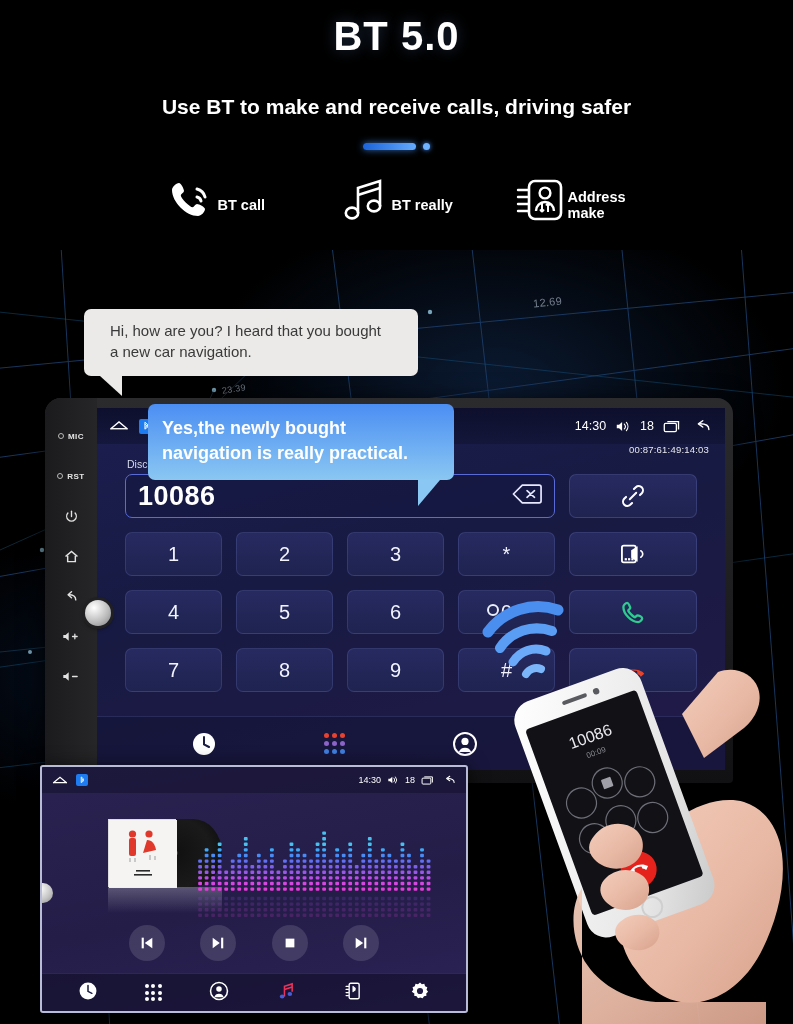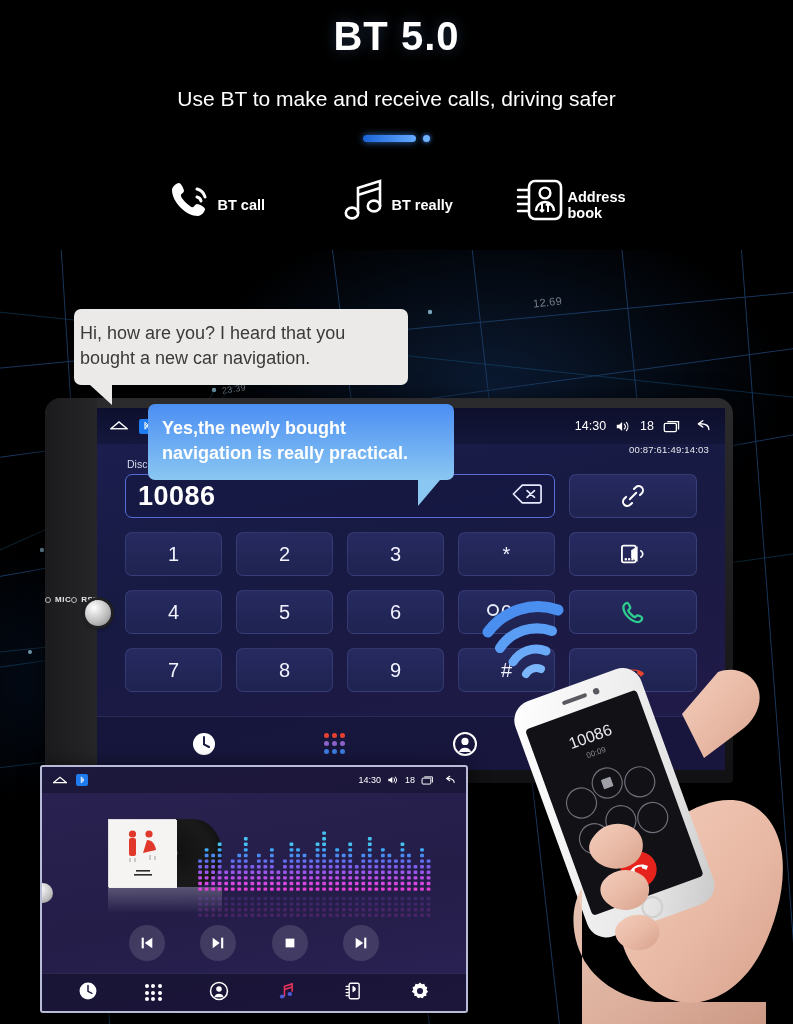--- a/index.html
+++ b/index.html
@@ -24,43 +24,43 @@
     position:absolute; color:#c9d6e6; font-size:9px; opacity:.55;
     font-family:"Liberation Sans", sans-serif; letter-spacing:.3px;
   }
 
   
   .header{ position:absolute; left:0; top:0; width:793px; text-align:center; z-index:40; }
   .title{
     font-size:40px; font-weight:bold; letter-spacing:1px; color:#fff;
     margin-top:14px; text-shadow:0 0 14px rgba(120,170,255,.25);
   }
-  .subtitle{ font-size:21px; color:#fff; margin-top:28px; font-weight:400; }
+  .subtitle{ font-size:21px; color:#fff; margin-top:36px; font-weight:700; }
   .pager{ margin-top:24px; display:flex; justify-content:center; align-items:center; gap:7px; }
   .pg-bar{
     width:53px; height:7px; border-radius:4px;
     background:linear-gradient(90deg,#1b63d8,#64aaff);
     box-shadow:0 0 7px rgba(70,150,255,.7);
   }
   .pg-dot{ width:7px; height:7px; border-radius:50%; background:#6fb2ff; box-shadow:0 0 5px #4a93ff; }
 
   
   .features{
     position:absolute; left:0; top:165px; width:793px; z-index:40;
     display:flex; justify-content:center; gap:56px;
   }
   .feat{ width:118px; display:flex; flex-direction:row; align-items:center; }
   .feat-ico{ height:70px; display:flex; align-items:center; justify-content:center; }
   .feat-lbl{ margin-top:10px; font-size:14.5px; font-weight:bold; color:#fff; }
 
   
   .bubble{ position:absolute; z-index:60; border-radius:7px; }
   .bub-grey{
-    left:74px; top:309px; width:334px; background:#eceae8; color:#3a3a3a;
-    padding:12px 6px 14px; font-size:18px; line-height:1.38;
+    left:84px; top:309px; width:334px; background:#eceae8; color:#3a3a3a;
+    padding:12px 26px 14px; font-size:15px; line-height:1.38;
   }
   .bub-grey:after{
     content:""; position:absolute; left:16px; bottom:-20px;
     border-width:20px 0 0 22px; border-style:solid;
     border-color:#eceae8 transparent transparent transparent;
   }
   .bub-blue{
     left:148px; top:404px; width:306px; color:#fff;
     background:linear-gradient(180deg,#4b8ef3,#8ac7f2);
     padding:12px 14px 14px; font-size:18px; line-height:1.38; font-weight:bold;
@@ -75,21 +75,21 @@
   .unit{
     position:absolute; left:45px; top:398px; width:688px; height:385px; z-index:20;
     background:linear-gradient(180deg,#2b2b2d,#111113);
     border-radius:16px 16px 4px 4px;
     box-shadow:0 5px 26px rgba(0,0,0,.85);
   }
   .unit-bezelL{
     position:absolute; left:0; top:0; width:52px; height:100%;
     background:linear-gradient(90deg,#1b1b1d,#262628);
     border-radius:16px 0 0 4px;
-    display:flex; align-items:center; padding-top:18px; gap:0;
+    display:flex; flex-direction:column; align-items:center; padding-top:18px; gap:0;
   }
   .bz{ height:40px; display:flex; align-items:center; justify-content:center; width:52px;
        font-size:8px; color:#d8d8d8; gap:4px; }
   .bz-dot{ width:6px; height:6px; border-radius:50%; border:1px solid #b9b9b9; }
   .bz-txt{ font-size:8px; font-weight:bold; letter-spacing:.5px; color:#e4e4e4; }
   .knob{
     position:absolute; left:40px; top:202px; width:26px; height:26px; border-radius:50%;
     background:radial-gradient(circle at 35% 30%,#fff,#b9b9b9 60%,#7e7e7e);
     box-shadow:0 0 0 3px #202022, 0 2px 5px rgba(0,0,0,.7); z-index:5;
   }
@@ -295,21 +295,21 @@
             <path d="M6 24h10"></path>
             <path d="M6 31h10"></path>
             <path d="M6 38h10"></path>
         </g>
         <circle cx="33" cy="20" r="5.4" stroke="#fff" stroke-width="2.4" fill="none"></circle>
         <path d="M24 38a9 9 0 0 1 18 0" stroke="#fff" stroke-width="2.4" fill="none"></path>
         <path d="M30 30v9M30 39l-2-2.5M30 39l2-2.5" stroke="#fff" stroke-width="2" fill="none"></path>
         <path d="M36 39v-9M36 30l-2 2.5M36 30l2 2.5" stroke="#fff" stroke-width="2" fill="none"></path>
       </svg>
     </div>
-    <div class="feat-lbl">Address book</div>
+    <div class="feat-lbl">Address make</div>
   </div>
 
 
 </div>
 
 <div class="unit">
 
   <div class="unit-bezelL">
     <div class="bz">
       <span class="bz-dot"></span>

